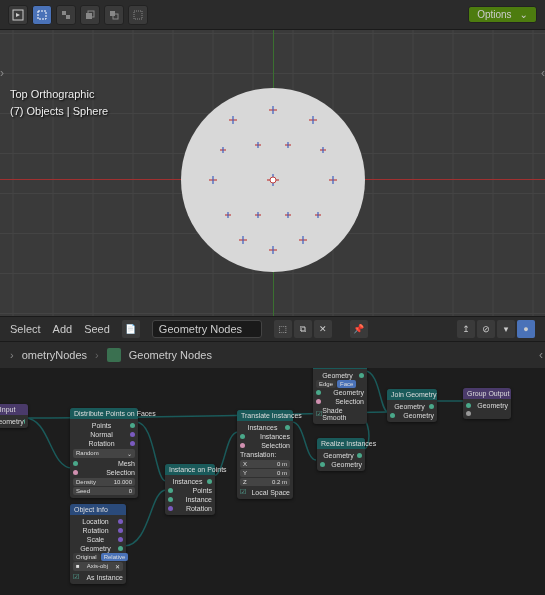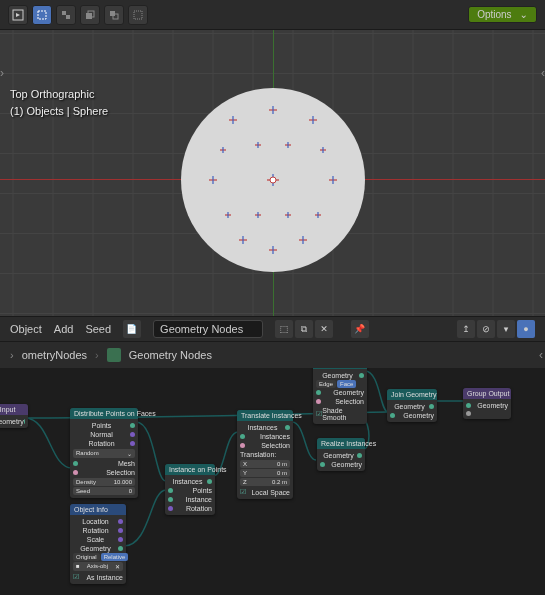--- a/index.html
+++ b/index.html
@@ -97,21 +97,21 @@
 </div>
 
 <div class="viewport">
   <div class="grid-bg"></div>
   <div class="axis-red"></div>
   <div class="axis-green"></div>
   <span class="chevron" style="top:36px;left:0">›</span>
   <span class="chevron" style="top:36px;right:0">‹</span>
   <div class="viewport-info">
     <div>Top Orthographic</div>
-    <div>(1) Objects | Sphere</div>
+    <div>(7) Objects | Sphere</div>
   </div>
   <svg class="sphere" width="200" height="200">
     <circle cx="100" cy="100" r="92" fill="#d8d8d8"></circle>
     <g stroke-width="1.2">
       <g transform="translate(100,100)">
           <line x1="-6" y1="0" x2="6" y2="0" stroke="#c04040"></line>
           <line x1="0" y1="-6" x2="0" y2="6" stroke="#4060c0"></line>
         </g>
       <g transform="translate(60,40)">
           <line x1="-4" y1="0" x2="4" y2="0" stroke="#c04040"></line>
@@ -176,21 +176,21 @@
       <g transform="translate(115,135)">
           <line x1="-3" y1="0" x2="3" y2="0" stroke="#c04040"></line>
           <line x1="0" y1="-3" x2="0" y2="3" stroke="#4060c0"></line>
         </g>
     </g>
     <circle cx="100" cy="100" r="3" fill="#fff" stroke="#c04040"></circle>
   </svg>
 </div>
 
 <div class="mid-bar">
-  <span class="menu-item">Object</span>
+  <span class="menu-item">Select</span>
   <span class="menu-item">Add</span>
   <span class="menu-item">Seed</span>
   <div class="mini-btn">📄</div>
   <input class="geo-field" value="Geometry Nodes" style="">
   <div class="mid-icons">
     <div class="mini-btn">⬚</div>
     <div class="mini-btn">⧉</div>
     <div class="mini-btn">✕</div>
   </div>
   <div class="mini-btn" style="margin-left:6px">📌</div>

